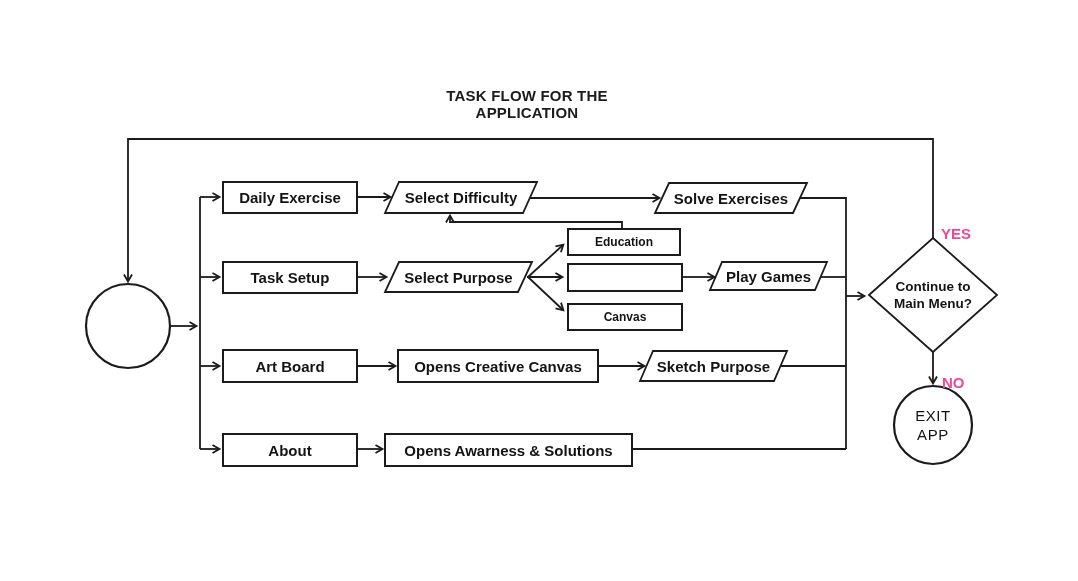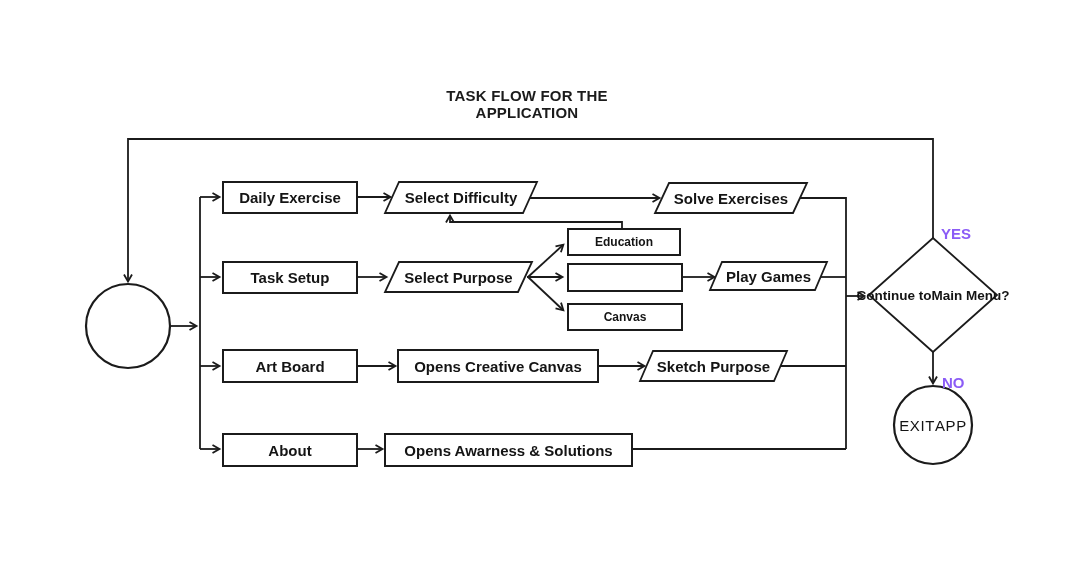--- a/index.html
+++ b/index.html
@@ -7,29 +7,29 @@
     position:relative;width:1078px;height:581px;background:#ffffff;
     font-family:"Liberation Sans","DejaVu Sans",sans-serif;color:#111;
     overflow:hidden;
   }
   .stage svg{position:absolute;left:0;top:0;}
   .lbl{
     position:absolute;display:flex;align-items:center;justify-content:center;
     text-align:center;font-weight:700;font-size:15px;color:#141414;
     white-space:nowrap;pointer-events:none;
   }
-  .lbl.col{line-height:19px;text-align:right;}
+  .lbl.col{flex-direction:column;line-height:19px;text-align:right;}
   .lbl.small{font-size:12px;}
   .lbl.regular{font-weight:400;letter-spacing:.5px;}
   .lbl.diamond-text{font-size:13.5px;line-height:17px;}
   .title{
     position:absolute;left:402px;top:87px;width:250px;text-align:center;
     font-weight:700;font-size:15px;letter-spacing:.2px;color:#1b1b1b;
   }
-  .corner{font-weight:700;font-size:15px;position:absolute;color:#8b5cf6;}
+  .corner{font-weight:700;font-size:15px;position:absolute;color:#ec4899;}
 </style>
 </head>
 <body>
 
 <div class="stage">
 
   <svg width="1078" height="581" viewBox="0 0 1078 581">
     <defs>
       <marker id="arrow" markerUnits="userSpaceOnUse" markerWidth="12" markerHeight="12" refX="7.5" refY="5" orient="auto">
         <path d="M1,1 L8,5 L1,9" fill="none" stroke="#1b1b1b" stroke-width="1.8"></path>

